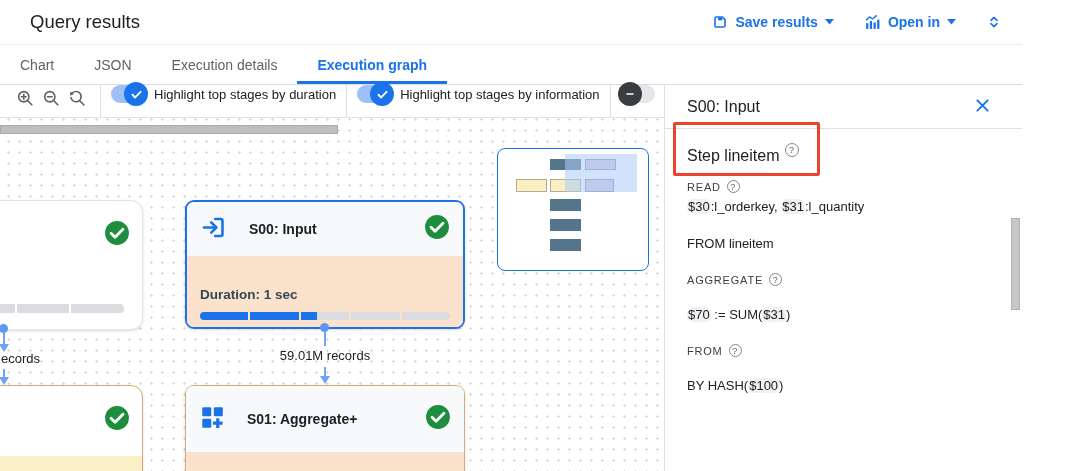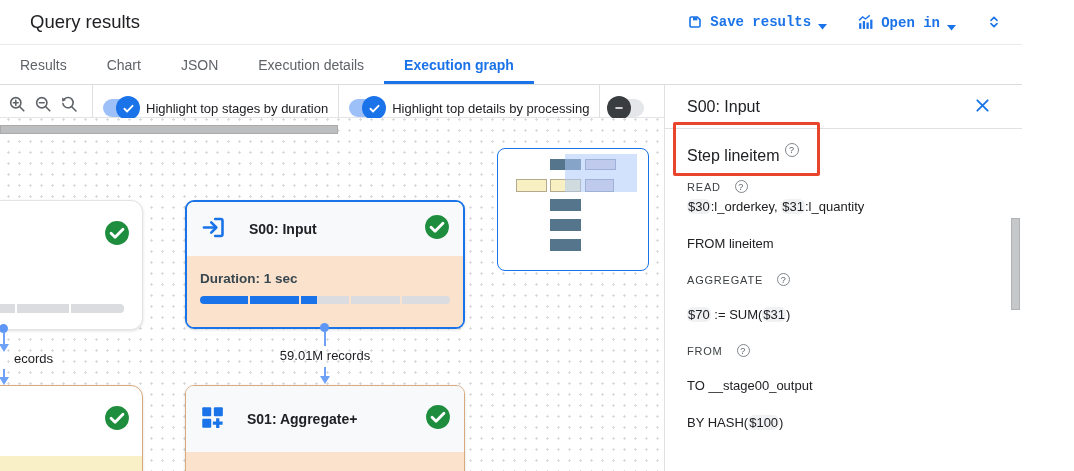--- a/index.html
+++ b/index.html
@@ -5,36 +5,36 @@
   * { margin:0; padding:0; box-sizing:border-box; }
   html,body { width:1074px; height:471px; overflow:hidden; background:#fff;
     font-family:"Liberation Sans", sans-serif; color:#202124; }
   .app { position:relative; width:1022px; height:471px; background:#fff; }
 
   
   .header { position:absolute; top:0; left:0; right:0; height:45px;
     border-bottom:1px solid #e8eaed; display:flex; align-items:center; padding:0 20px 0 30px; }
   .page-title { font-size:18.5px; color:#202124; }
   .header-actions { margin-left:auto; display:flex; align-items:center; gap:30px; }
-  .hbtn { display:flex; align-items:flex-end; gap:7px; color:#1a73e8; font-size:14px;
-    font-weight:bold; cursor:pointer; background:none; border:none; font-family:Liberation Mono, monospace; }
+  .hbtn { display:flex; align-items:center; gap:7px; color:#1a73e8; font-size:14px;
+    font-weight:bold; cursor:pointer; background:none; border:none; font-family:Liberation Sans, sans-serif; }
   .hbtn svg { display:block; }
   .icon-btn { background:none; border:none; cursor:pointer; display:flex; align-items:center; }
 
   
   .tabbar { position:absolute; top:45px; left:0; right:0; height:40px;
     border-bottom:1px solid #dadce0; display:flex; align-items:stretch; }
   .tab { padding:0 20px; display:flex; align-items:center; font-size:14px; color:#5f6368;
     cursor:pointer; white-space:nowrap; }
   .tab.active { color:#1a73e8; font-weight:bold; box-shadow:inset 0 -3px 0 #1a73e8; }
 
   
   .graph-pane { position:absolute; top:85px; left:0; width:664px; bottom:0; background:#fff; }
   .toolbar { position:absolute; top:0; left:0; right:0; height:33px; border-bottom:1px solid #e3e4e6;
-    display:flex; align-items:flex-end; padding-left:4px; }
+    display:flex; align-items:flex-start; padding-left:12px; }
   .tool-icon { width:26px; height:26px; display:flex; align-items:center; justify-content:center;
     background:none; border:none; cursor:pointer; }
   .vdiv { width:1px; align-self:stretch; background:#e0e0e0; margin:0 10px; }
   .toggle-group { display:flex; align-items:center; gap:9px; }
   .toggle { position:relative; width:34px; height:18px; border-radius:9px; cursor:pointer; flex:none; }
   .toggle.on { background:#9ec0f9; }
   .toggle.disabled { background:#e4e6e9; }
   .knob { position:absolute; top:-3px; width:24px; height:24px; border-radius:50%;
     display:flex; align-items:center; justify-content:center; }
   .toggle.on .knob { right:-3px; background:#1a73e8; }
@@ -49,21 +49,21 @@
 
   
   .node { position:absolute; background:#fff; border-radius:10px;
     box-shadow:0 1px 3px rgba(60,64,67,.18); overflow:hidden; cursor:pointer; }
   .node-header { height:54px; background:#f8f9fa; display:flex; align-items:center; padding:0 13px; }
   .node-title { font-size:14px; font-weight:bold; color:#202124; margin-left:22px; }
   .node-check { margin-left:auto; }
   .node-body { position:absolute; left:0; right:0; bottom:0; top:54px; padding:0 13px; }
   .body-peach { background:#fbe2cc; }
   .body-yellow { background:#faf0c8; }
-  .duration { font-size:13.5px; font-weight:bold; color:#37474f; margin-top:15px; }
+  .duration { font-size:13.5px; font-weight:bold; color:#37474f; margin-top:31px; }
   .pbar { display:flex; gap:2px; height:8px; margin-top:10px; }
   .pbar .seg { flex:1; background:#dadce0; overflow:hidden; }
   .pbar .seg:first-child { border-radius:4px 0 0 4px; }
   .pbar .seg:last-child { border-radius:0 4px 4px 0; }
   .pbar .seg .fill { height:100%; background:#1a73e8; }
 
   #node-left-top { left:-61px; top:82px; width:204px; height:130px; border:1px solid #e4e4e4; border-radius:12px; }
   #node-left-bottom { left:-61px; top:267px; width:204px; height:150px; border:1.5px solid #d9a97c; border-radius:12px; }
   #node-s00 { left:185px; top:82px; width:280px; height:129px; border:2px solid #1a73e8; border-radius:9px; }
   #node-s01 { left:185px; top:267px; width:280px; height:140px; border:1.5px solid #d9a97c; border-radius:9px; }
@@ -92,21 +92,21 @@
   .panel-title { font-size:16px; color:#202124; }
   .panel-close { margin-left:auto; margin-right:10px; background:none; border:none; cursor:pointer; }
   .panel-divider { height:1px; background:#e0e0e0; }
   .panel-body { padding:18px 22px 0 22px; }
   .step-details { font-size:16px; color:#202124; display:flex; align-items:flex-start; gap:5px; }
   .step-details .qicon { margin-top:-4px; }
   .qicon { width:13px; height:13px; border:1px solid #80868b; border-radius:50%; color:#5f6368;
     font-size:9px; display:inline-flex; align-items:center; justify-content:center; flex:none; cursor:default; }
   #panel-sections { margin-top:15px; }
   .p-sec { margin-bottom:21px; }
-  .sec-label { font-size:11px; letter-spacing:.8px; color:#3c4043; display:flex; align-items:center; gap:14px; }
+  .sec-label { font-size:11px; letter-spacing:.8px; color:#3c4043; display:flex; align-items:center; gap:6px; }
   .sec-line { font-size:13px; color:#202124; margin-top:6px; line-height:16px; }
   .chip { background:#f0f1f2; border-radius:6px; padding:0 1px; }
   .annotation-box { position:absolute; left:8px; top:37px; width:147px; height:54px;
     border:3px solid #e8452c; border-radius:2px; pointer-events:none; }
   .vscroll { position:absolute; right:2px; top:133px; width:9px; height:92px; background:#c6c7c8;
     border:1px solid #b1b2b3; }
 </style>
 </head>
 <body>
 
@@ -151,21 +151,20 @@
       <button class="icon-btn">
         <svg width="16" height="18" viewBox="0 0 24 24" fill="none" stroke="#1a73e8" stroke-width="2.4" stroke-linecap="round" stroke-linejoin="round">
             <path d="M7.5 9.5 L12 5 l4.5 4.5"></path>
             <path d="M7.5 14.5 L12 19 l4.5-4.5"></path>
           </svg>
       </button>
     </div>
   </div>
 
   <div class="tabbar" id="tabbar">
-      <div class="tab">Results</div>
       <div class="tab">Chart</div>
       <div class="tab">JSON</div>
       <div class="tab">Execution details</div>
       <div class="tab active">Execution graph</div>
     </div>
 
   <div class="graph-pane">
     <div class="toolbar">
       <button class="tool-icon">
         <svg width="19" height="19" viewBox="0 0 20 20" fill="none" stroke="#5f6368" stroke-width="1.7" stroke-linecap="round">
@@ -201,21 +200,21 @@
       </div>
       <div class="vdiv"></div>
       <div class="toggle-group">
         <div class="toggle on">
           <div class="knob">
             <svg width="13" height="13" viewBox="0 0 24 24" fill="none" stroke="#fff" stroke-width="3.4" stroke-linecap="round" stroke-linejoin="round">
                 <path d="M4.5 12.5 L9.5 17.5 L19.5 7"></path>
               </svg>
           </div>
         </div>
-        <span class="toggle-label">Highlight top details by processing</span>
+        <span class="toggle-label">Highlight top stages by information</span>
       </div>
       <div class="vdiv"></div>
       <div class="toggle-group">
         <div class="toggle disabled">
           <div class="knob">
             <svg width="12" height="12" viewBox="0 0 24 24" stroke="#fff" stroke-width="3.2" stroke-linecap="round">
                 <path d="M6 12 h12"></path>
               </svg>
           </div>
         </div>
@@ -241,21 +240,21 @@
             </div>
             <div class="seg">
               <div class="fill" style="width: 0%;"></div>
             </div>
           </div>
       </div>
 
       <div class="edge-dot" style="left:-1px; top:206px;"></div>
       <div class="edge-line" style="left:2.5px; top:214px; height:12px;"></div>
       <div class="edge-arrow" style="left:-1.5px; top:226px;"></div>
-      <div class="edge-label" style="left:1px; top:233px;margin-left:13px;">ecords</div>
+      <div class="edge-label" style="left:1px; top:233px;">ecords</div>
       <div class="edge-line" style="left:2.5px; top:251px; height:8px;"></div>
       <div class="edge-arrow" style="left:-1.5px; top:259px;"></div>
 
       <div class="node" id="node-left-bottom">
         <span class="float-check">
           <svg width="26" height="26" viewBox="0 0 24 24">
               <circle cx="12" cy="12" r="11" fill="#1e8e3e"></circle>
               <path d="M6.5 12.3 L10.2 16 L17.5 8.5" fill="none" stroke="#fff" stroke-width="2.6" stroke-linecap="round" stroke-linejoin="round"></path>
             </svg>
         </span>
@@ -377,23 +376,20 @@
           <div class="p-sec">
             <div class="sec-line"><span class="chip">$70</span><span> := SUM(</span><span class="chip">$31</span><span>)</span></div>
           </div>
           <div class="p-sec">
             <div class="sec-label">
               <span>FROM</span>
               <span class="qicon">?</span>
             </div>
           </div>
           <div class="p-sec">
-            <div class="sec-line"><span>TO __stage00_output</span></div>
-          </div>
-          <div class="p-sec">
             <div class="sec-line"><span>BY HASH(</span><span class="chip">$100</span><span>)</span></div>
           </div>
         </div>
     </div>
     <div class="annotation-box"></div>
     <div class="vscroll"></div>
   </div>
 
 </div>
 

